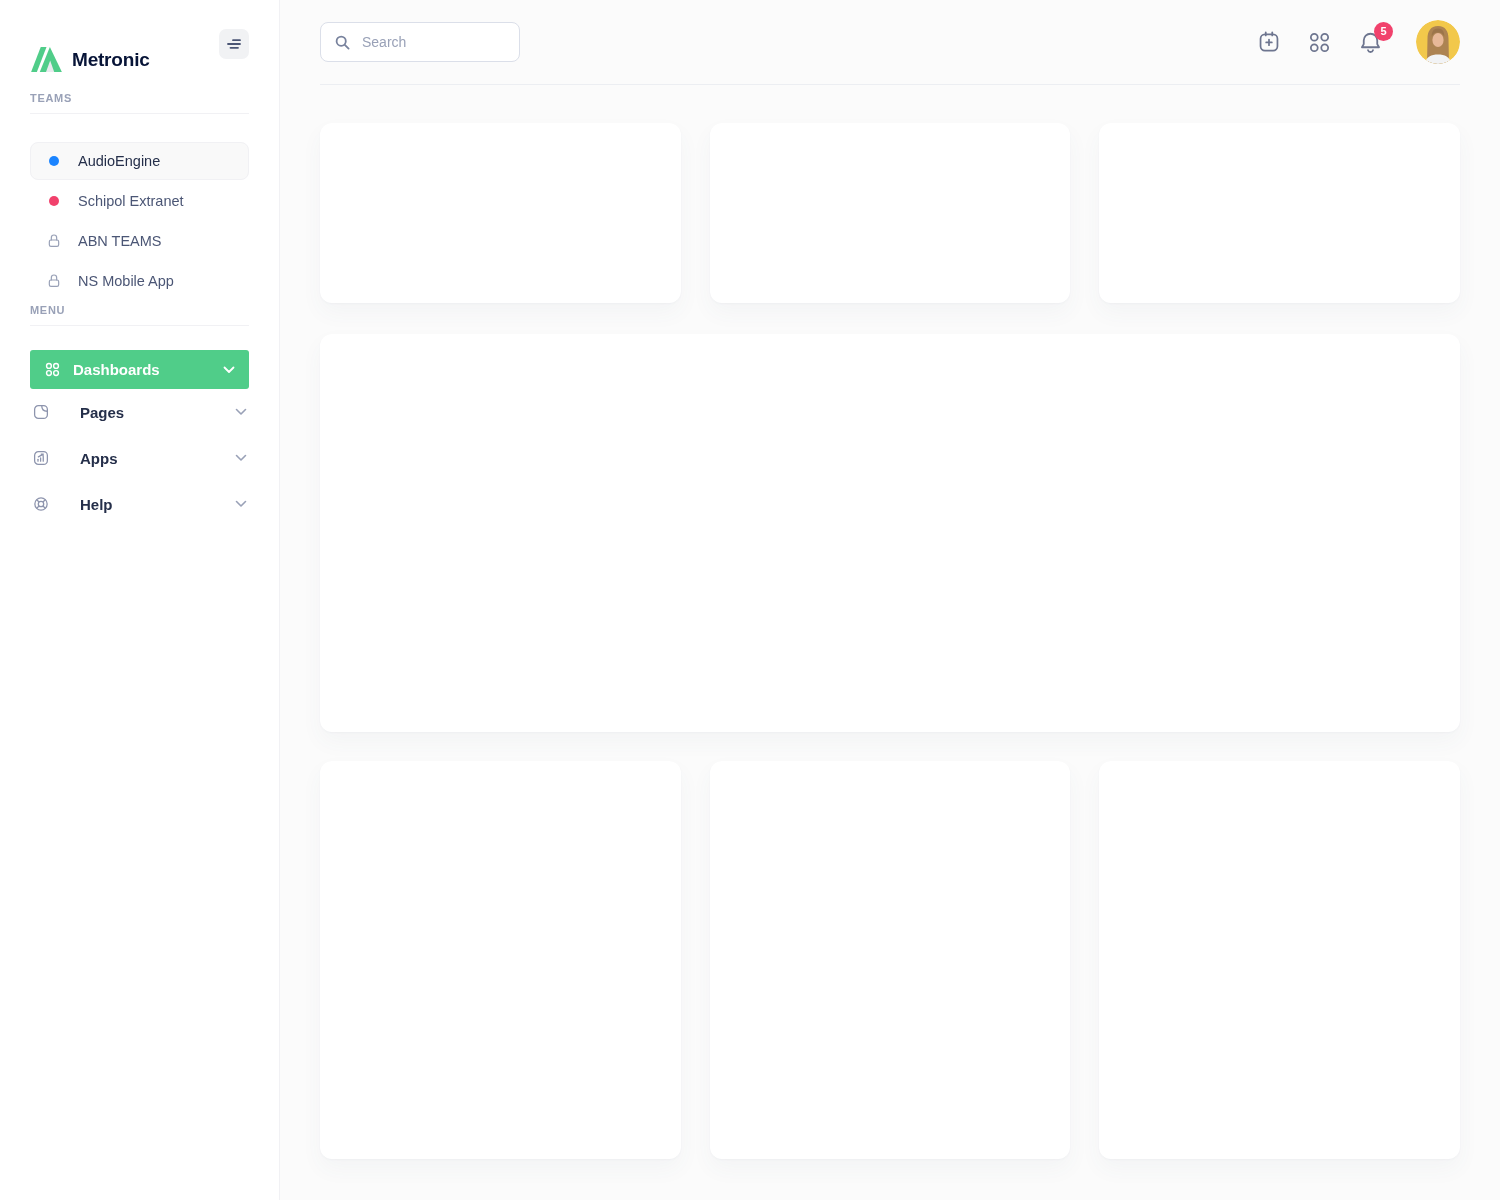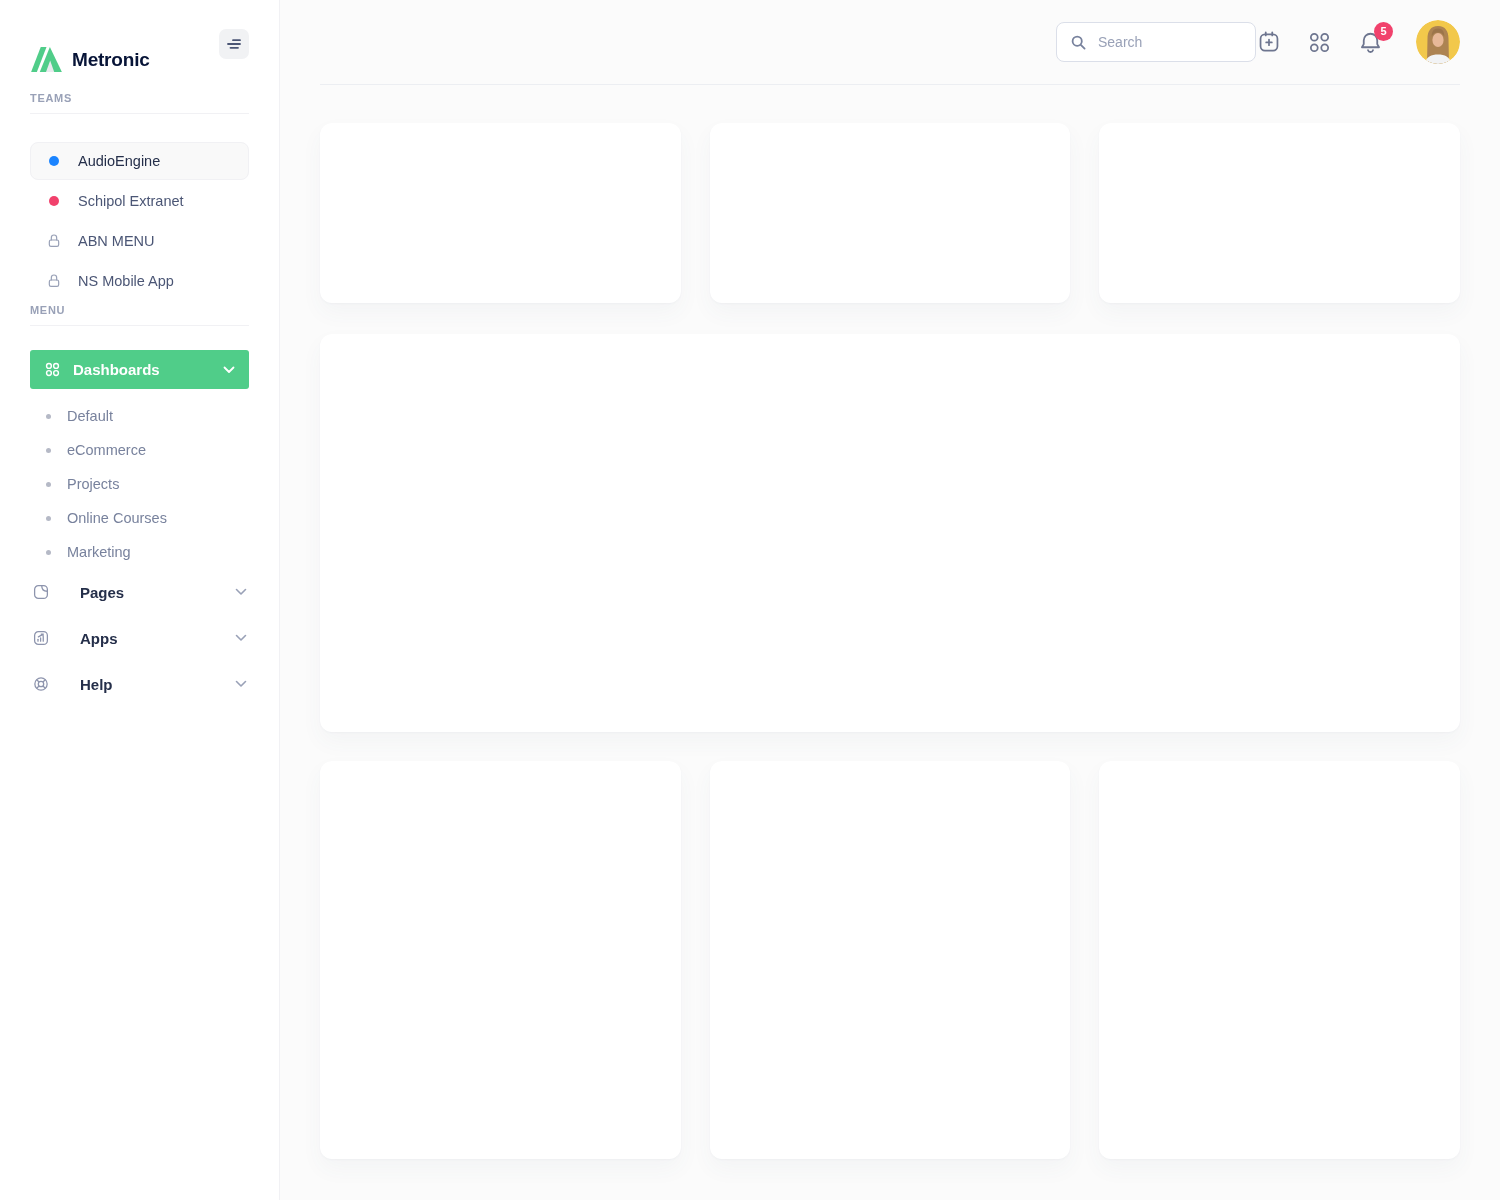--- a/index.html
+++ b/index.html
@@ -89,21 +89,21 @@
   .menu-item .menu-label {
     flex: 1; font-size: 15px; font-weight: 600; color: #252f4a;
   }
   .chev { color: #99a1b7; display: flex; }
 
   
   .main { flex: 1; display: flex; flex-direction: column; }
   .main-header {
     margin: 0 40px; height: 85px; flex-shrink: 0;
     border-bottom: 1px solid #eceef2;
-    display: flex; align-items: center; justify-content: flex-end;
+    display: flex; align-items: center; justify-content: space-between;
   }
   .search-box {
     width: 200px; height: 40px;
     background: #fff; border: 1px solid #dbdfe9; border-radius: 8px;
     display: flex; align-items: center; padding: 0 13px; gap: 9px;
   }
   .search-box svg { color: #78829d; flex-shrink: 0; }
   .search-input {
     border: none; outline: none; width: 100%; background: transparent;
     font-family: "Liberation Sans", sans-serif;
@@ -181,21 +181,21 @@
       <span class="team-dot pink"></span>
       <span>Schipol Extranet</span>
     </div>
     <div class="team-item">
       <span class="team-lock">
         <svg width="16" height="16" viewBox="0 0 24 24" fill="none" stroke="currentColor" stroke-width="1.8" stroke-linecap="round" stroke-linejoin="round">
           <rect x="5" y="10.5" width="14" height="9.5" rx="2.5"></rect>
           <path d="M8 10.5V7a4 4 0 0 1 8 0v3.5"></path>
         </svg>
       </span>
-      <span>ABN MENU</span>
+      <span>ABN TEAMS</span>
     </div>
     <div class="team-item">
       <span class="team-lock">
         <svg width="16" height="16" viewBox="0 0 24 24" fill="none" stroke="currentColor" stroke-width="1.8" stroke-linecap="round" stroke-linejoin="round">
           <rect x="5" y="10.5" width="14" height="9.5" rx="2.5"></rect>
           <path d="M8 10.5V7a4 4 0 0 1 8 0v3.5"></path>
         </svg>
       </span>
       <span>NS Mobile App</span>
     </div>
@@ -215,42 +215,20 @@
         </svg>
       </span>
       <span class="dash-label">Dashboards</span>
       <span class="chev" style="color:#ffffff;">
         <svg width="12" height="8" viewBox="0 0 12 8" fill="none" stroke="currentColor" stroke-width="1.8" stroke-linecap="round" stroke-linejoin="round">
           <path d="M1.5 1.5 L6 6 L10.5 1.5"></path>
         </svg>
       </span>
     </button>
 
-    <ul class="submenu">
-      <li class="submenu-item">
-        <span class="sub-dot"></span>
-        <span>Default</span>
-      </li>
-      <li class="submenu-item">
-        <span class="sub-dot"></span>
-        <span>eCommerce</span>
-      </li>
-      <li class="submenu-item">
-        <span class="sub-dot"></span>
-        <span>Projects</span>
-      </li>
-      <li class="submenu-item">
-        <span class="sub-dot"></span>
-        <span>Online Courses</span>
-      </li>
-      <li class="submenu-item">
-        <span class="sub-dot"></span>
-        <span>Marketing</span>
-      </li>
-    </ul>
 
     <div class="menu-item">
       <span class="menu-ic">
         <svg width="18" height="18" viewBox="0 0 24 24" fill="none" stroke="currentColor" stroke-width="1.7" stroke-linecap="round">
           <rect x="3.5" y="3.5" width="17" height="17" rx="5"></rect>
           <path d="M13 3.8 C13 9 15.2 11 20.2 11"></path>
         </svg>
       </span>
       <span class="menu-label">Pages</span>
       <span class="chev">

